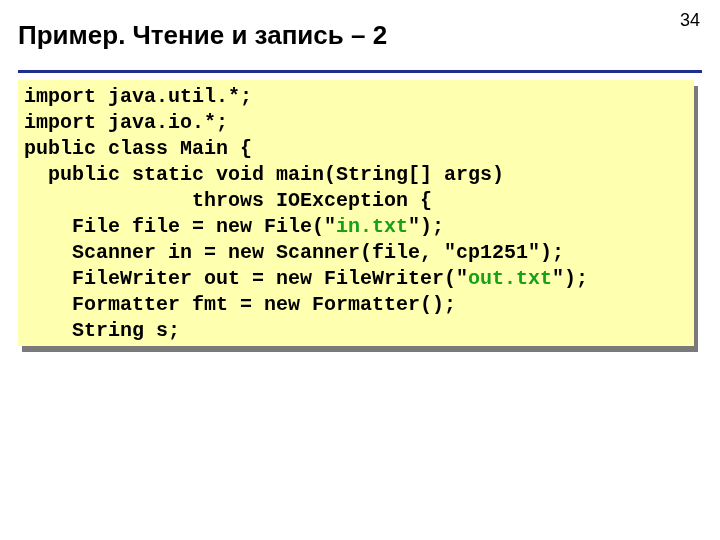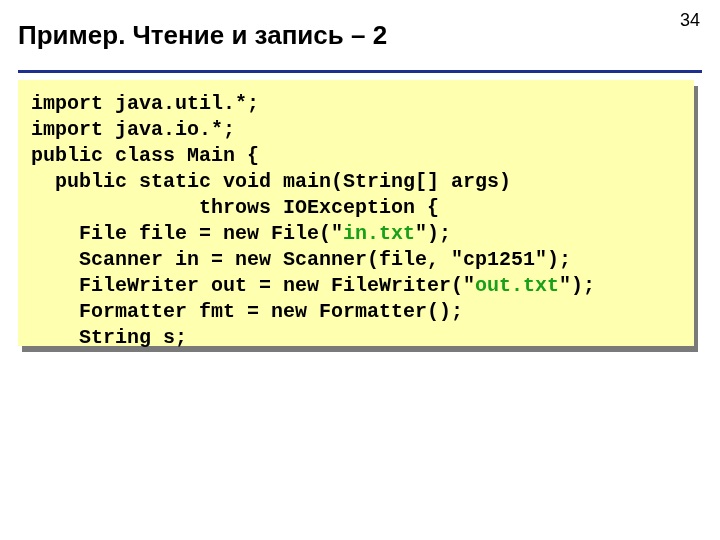--- a/index.html
+++ b/index.html
@@ -52,21 +52,21 @@
     position: absolute;
     top: 80px;
     left: 18px;
     width: 676px;
     height: 266px;
     background: #ffffb0;
     box-sizing: border-box;
     padding: 4px 6px;
   }
   .code-box pre {
-    margin: 7px;
+    margin: 0;
     font-family: "Courier New", Courier, monospace;
     font-weight: bold;
     font-size: 20px;
     line-height: 26px;
     color: #000;
     white-space: pre;
   }
   .code-box .hl {
     color: #18a018;
   }

